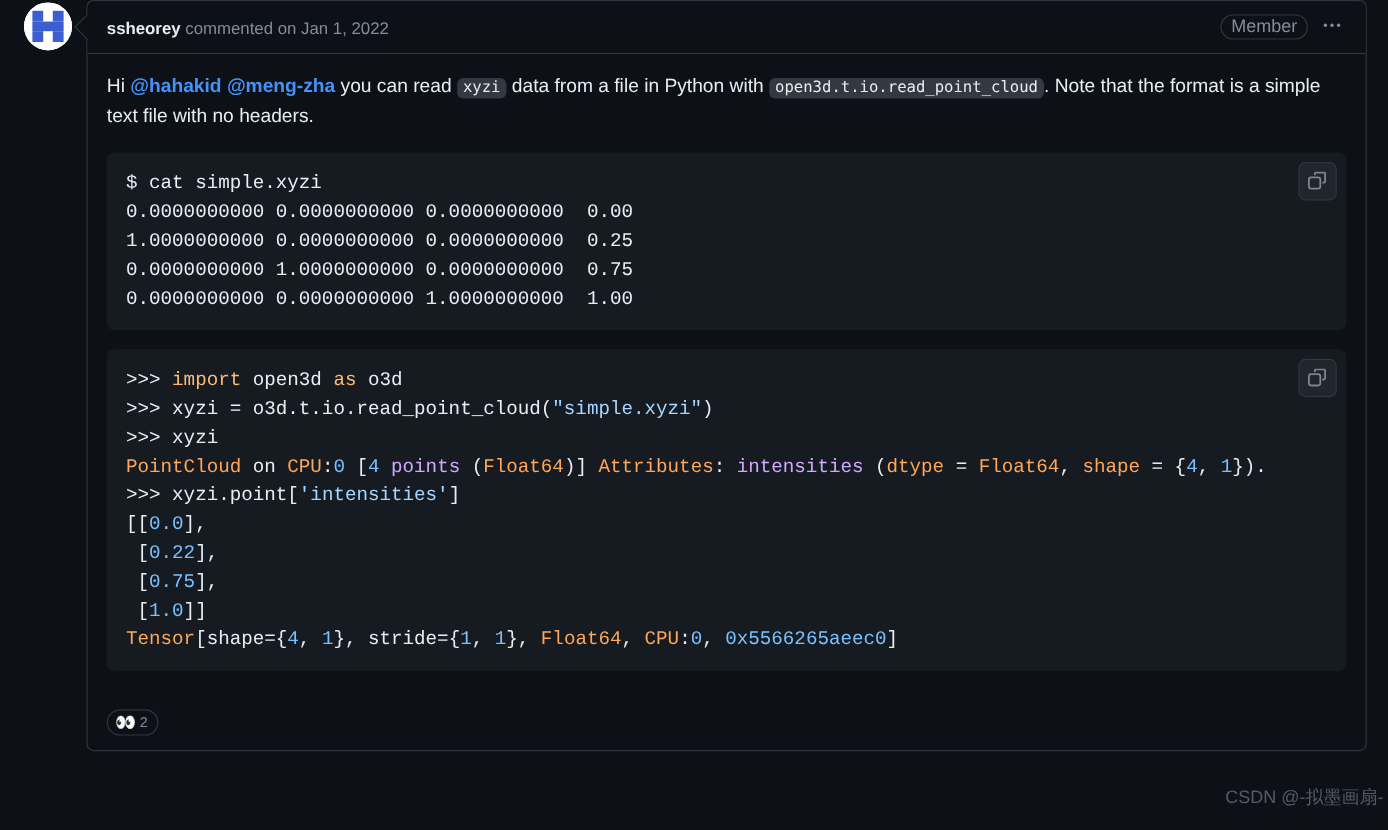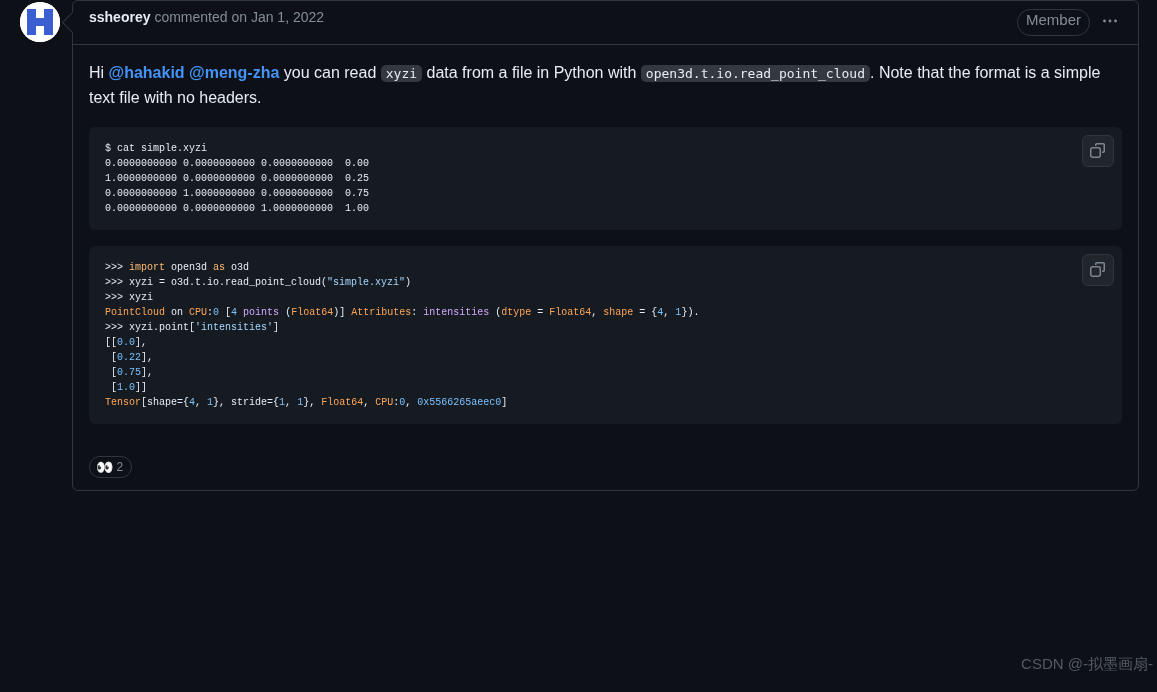--- a/index.html
+++ b/index.html
@@ -33,21 +33,21 @@
     content: "";
     position: absolute;
     top: 14px; left: -8px;
     width: 14px; height: 14px;
     background: #0d1117;
     border-left: 1px solid #30363d;
     border-bottom: 1px solid #30363d;
     transform: rotate(45deg);
   }
   .comment-header {
-    display: flex; 
+    display: flex; align-items: center;
     padding: 8px 16px;
     border-bottom: 1px solid #30363d;
     color: #848d97;
     background: #0d1117;
     border-radius: 6px 6px 0 0;
   }
   .comment-header .author {
     color: #e6edf3; font-weight: 600;
   }
   .comment-header .spacer { flex: 1; }
@@ -69,21 +69,21 @@
     border-radius: 5px;
     font-family: ui-monospace, SFMono-Regular, Consolas, monospace;
     font-size: 13px;
   }
   .code-block {
     background: #161b22;
     border-radius: 6px;
     padding: 14px 16px;
     margin-bottom: 16px;
     font-family: ui-monospace, SFMono-Regular, Consolas, "Liberation Mono", monospace;
-    font-size: 10px;
+    font-size: 16px;
     line-height: 1.5;
     overflow-x: auto;
     position: relative;
     white-space: pre;
     color: #e6edf3;
   }
   .copy-btn {
     position: absolute;
     top: 8px; right: 8px;
     background: #21262d;

